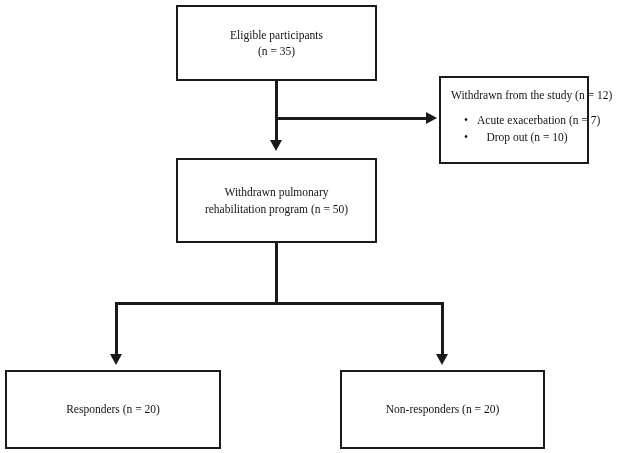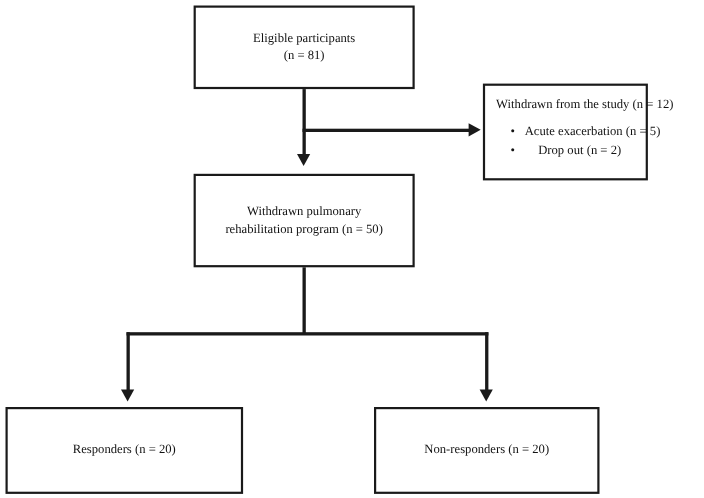--- a/index.html
+++ b/index.html
@@ -107,33 +107,33 @@
   #arrow-to-responders    { left: 110px; top: 354px; }
   #arrow-to-nonresponders { left: 436px; top: 354px; }
 </style>
 </head>
 <body>
 
 <div id="canvas">
 
   <div class="box" id="box-eligible">
     <span class="line">Eligible participants</span>
-    <span class="line">(n = 81)</span>
+    <span class="line">(n = 35)</span>
   </div>
 
   <div class="box" id="box-withdrawn">
     <div class="wd-title">Withdrawn from the study (n = 12)</div>
     <ul class="wd-list">
       <li>
         <span class="bullet">•</span>
-        <span>Acute exacerbation (n = 5)</span>
+        <span>Acute exacerbation (n = 7)</span>
       </li>
       <li>
         <span class="bullet">•</span>
-        <span>Drop out (n = 2)</span>
+        <span>Drop out (n = 10)</span>
       </li>
     </ul>
   </div>
 
   <div class="box" id="box-completed">
     <span class="line">Withdrawn pulmonary</span>
     <span class="line">rehabilitation program (n = 50)</span>
   </div>
 
   <div class="box" id="box-responders">

